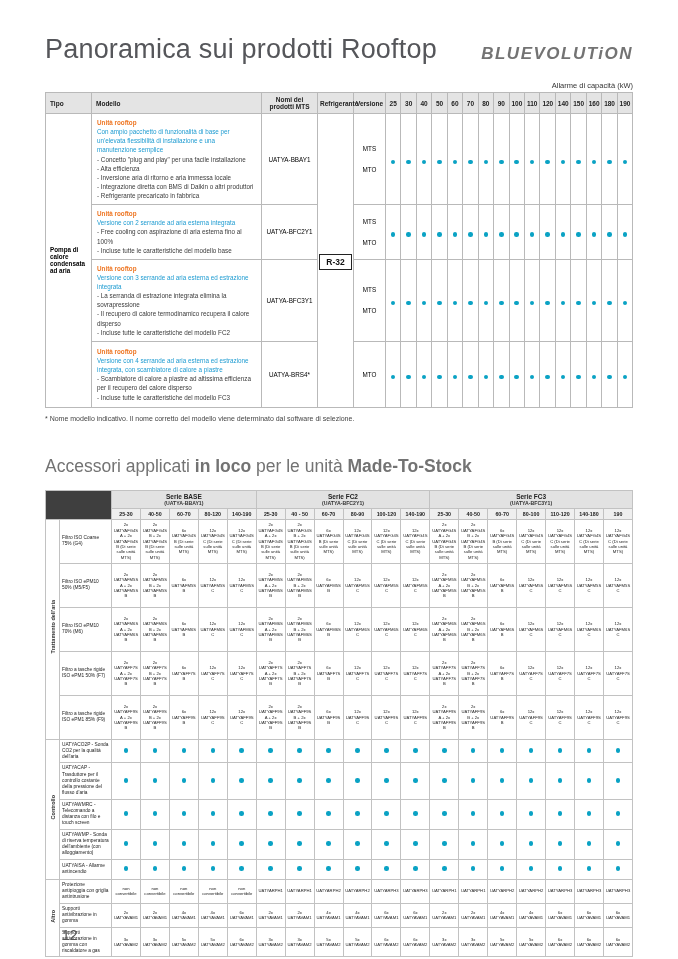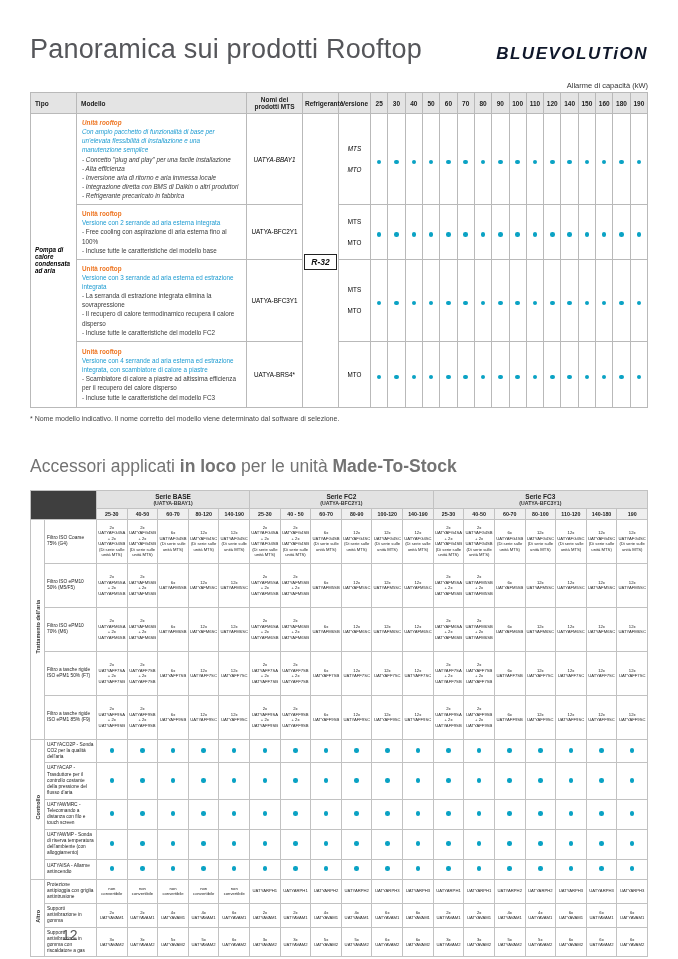--- a/index.html
+++ b/index.html
@@ -1,40 +1,40 @@
 <!DOCTYPE html>
 <html><head>
 <meta charset="utf-8">
 <style>
   *{margin:0;padding:0;box-sizing:border-box;}
   html,body{background:#888;}
   body{font-family:"Liberation Sans",sans-serif;}
-  .page{position:relative;width:678px;height:959px;margin:0 auto;background:#fff;padding:34px 30px 0;overflow:hidden;}
+  .page{position:relative;width:678px;height:959px;margin:0 auto;background:#fff;padding:34px 45px 0;overflow:hidden;}
   .header{display:flex;justify-content:space-between;align-items:flex-start;}
   .page-title{font-size:27px;font-weight:400;color:#55565a;letter-spacing:.2px;}
-  .logo{font-size:17px;font-weight:bold;color:#0f172a;letter-spacing:1.5px;margin-top:10px;font-style:italic;}
+  .logo{font-size:17px;font-weight:bold;color:#737373;letter-spacing:1.5px;margin-top:10px;font-style:italic;}
   .capacity-note{text-align:right;font-size:7.5px;color:#333;margin:16px 0 2px;}
 
   table{border-collapse:collapse;width:100%;table-layout:fixed;}
   #overview-table th,#overview-table td{border:.5px solid #b9b9b9;vertical-align:middle;}
   #overview-table thead th{background:#e4e4e4;font-size:6.5px;padding:3px 2px;text-align:center;color:#222;}
   #overview-table thead th.left{text-align:left;padding-left:4px;}
   .tipo-cell{font-size:6.3px;font-weight:bold;text-align:left;padding:4px;vertical-align:middle;}
   .modello-cell{padding:4px 5px;vertical-align:top;}
   .m-title{color:#ee7623;font-size:6.3px;font-weight:bold;line-height:1.45;}
   .m-subtitle{color:#1d9bd1;font-size:6.3px;line-height:1.45;}
   .m-bullet{color:#3a3a3a;font-size:6.3px;line-height:1.45;}
   .nomi-cell{text-align:center;font-size:6.3px;}
   .refr-cell{text-align:center;}
   .r32-badge{display:inline-block;border:1px solid #222;padding:2px 6px;font-weight:bold;font-size:8.5px;background:#fff;color:#111;}
   .vers-cell{text-align:center;font-size:6.3px;}
   .vers{padding:7px 0;}
   .dot-cell{text-align:center;}
   .dot{display:inline-block;width:4.5px;height:4.5px;border-radius:50%;background:#0aa2c4;}
-  #overview-body tr:nth-child(1) td{height:72px;font-style:italic;}
+  #overview-body tr:nth-child(1) td{height:72px;}
   #overview-body tr:nth-child(2) td{height:50px;}
   #overview-body tr:nth-child(3) td{height:74px;}
   #overview-body tr:nth-child(4) td{height:66px;}
 
   .footnote{font-size:7px;color:#444;margin-top:7px;}
 
   .section-title{margin-top:34px;font-size:17.5px;font-weight:400;color:#737373;}
   .section-title .bold{font-weight:bold;}
 
   #accessories-table{margin-top:13px;}

